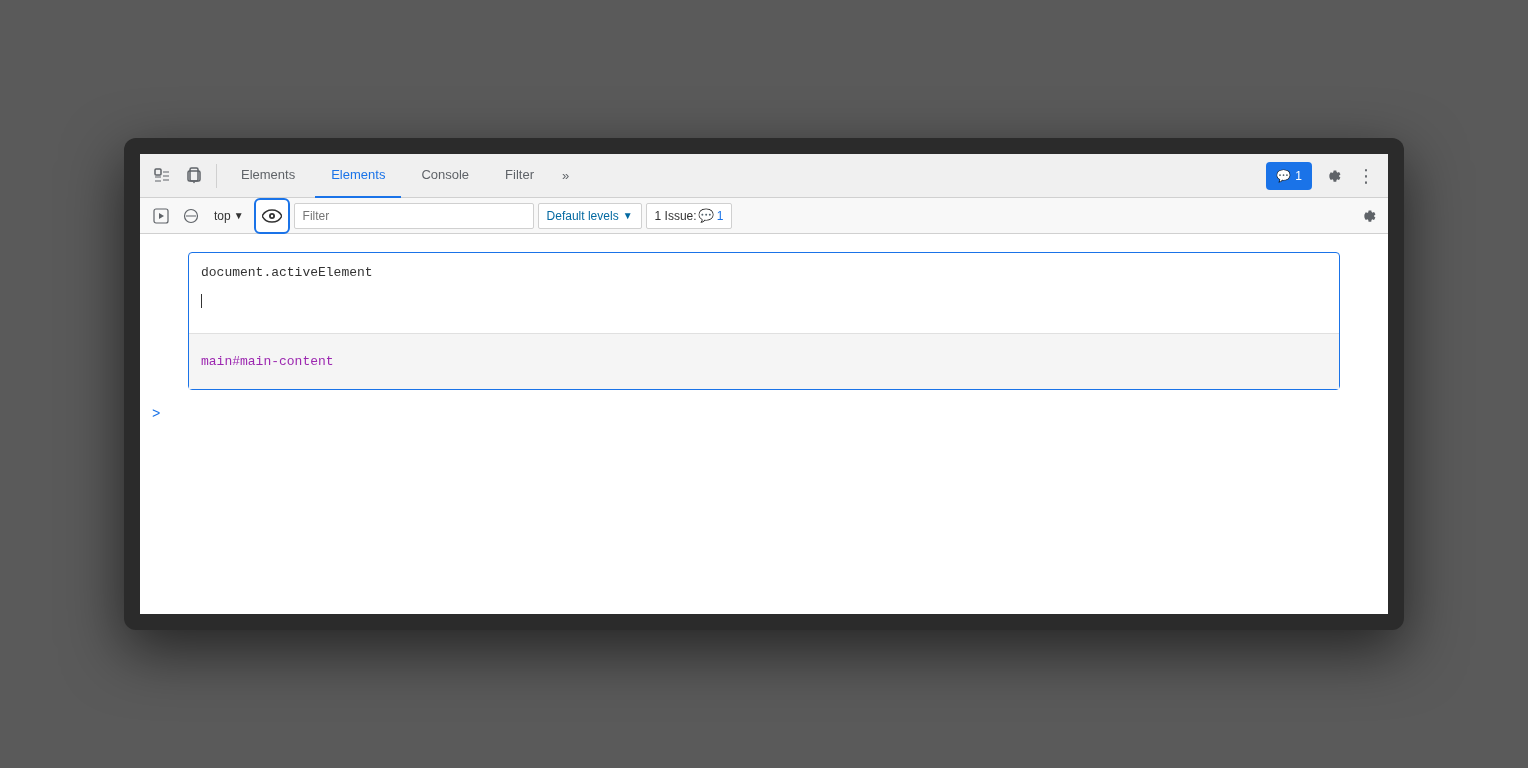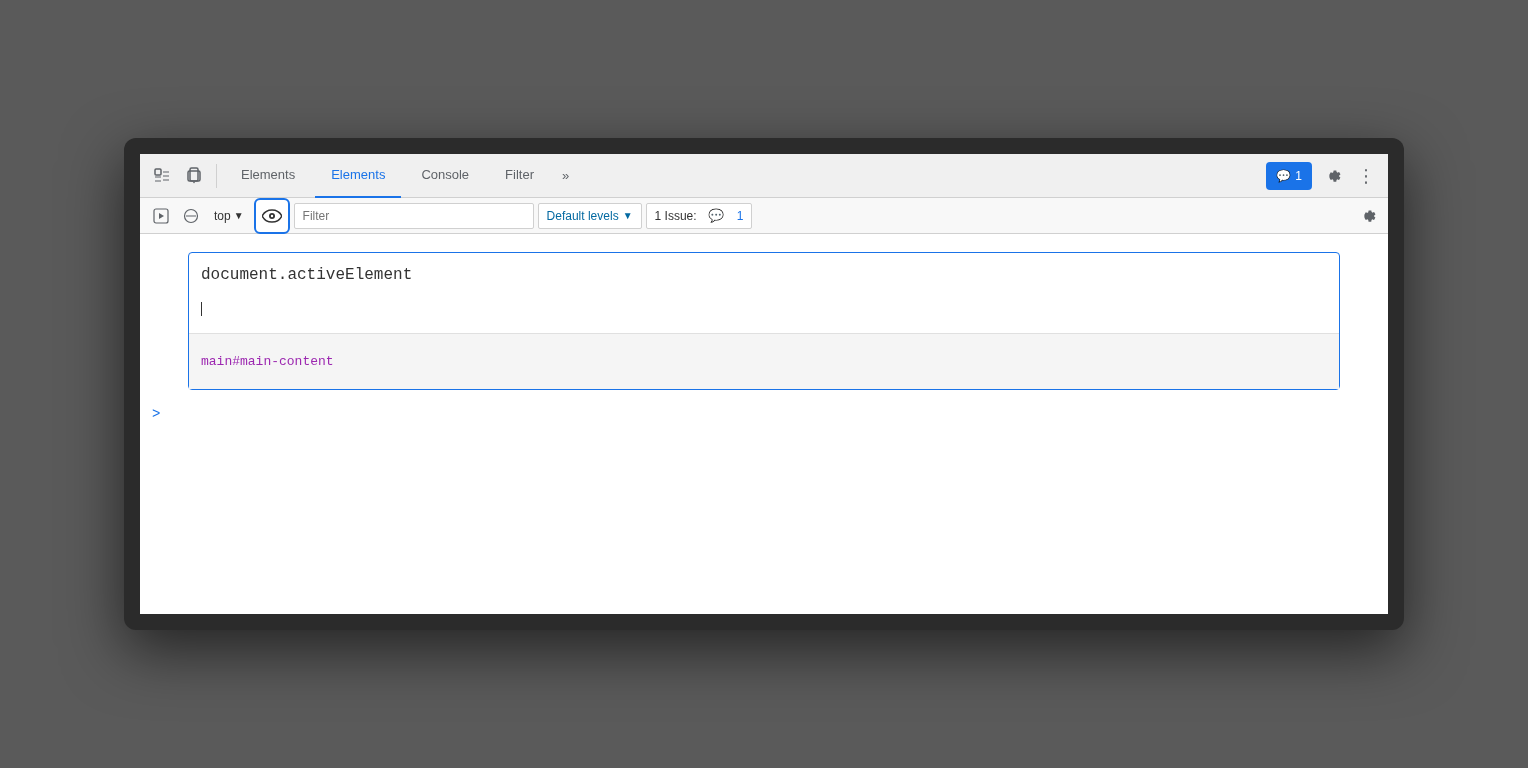--- a/index.html
+++ b/index.html
@@ -185,21 +185,21 @@
       border: 1px solid #d0d0d0;
       border-radius: 2px;
       background: white;
       cursor: pointer;
       font-size: 12px;
       color: #0369a1;
     }
     .issue-count-btn {
       display: flex;
       align-items: center;
-      gap: 12px;
+      gap: 2px;
       padding: 2px 8px;
       height: 26px;
       border: 1px solid #d0d0d0;
       border-radius: 2px;
       background: white;
       cursor: pointer;
       font-size: 12px;
       color: #333;
     }
     .console-content {
@@ -209,21 +209,21 @@
     .live-expression-container {
       margin: 8px 12px;
       border: 1.5px solid #1a73e8;
       border-radius: 4px;
       background: white;
       position: relative;
     }
     .live-expression-code {
       padding: 10px 12px;
       font-family: 'Courier New', Courier, monospace;
-      font-size: 16px;
+      font-size: 13px;
       color: #333;
       line-height: 1.5;
       min-height: 80px;
     }
     .live-expression-cursor {
       display: inline-block;
       width: 1px;
       height: 14px;
       background: #333;
       vertical-align: text-bottom;

